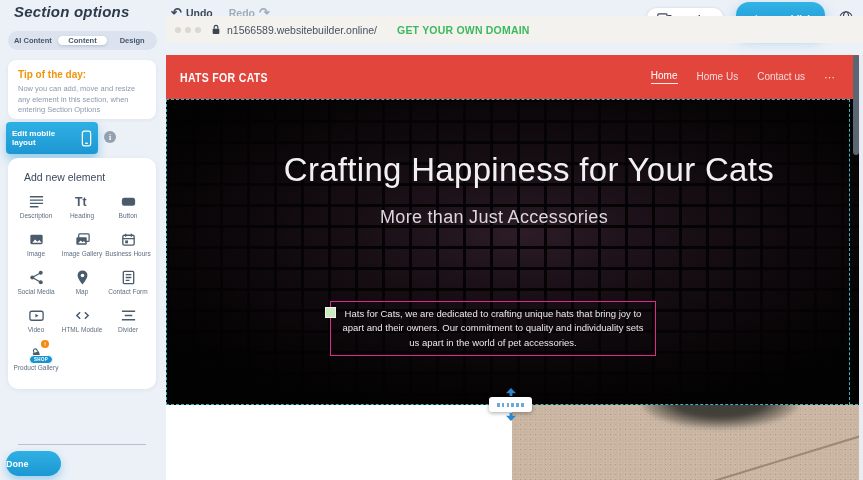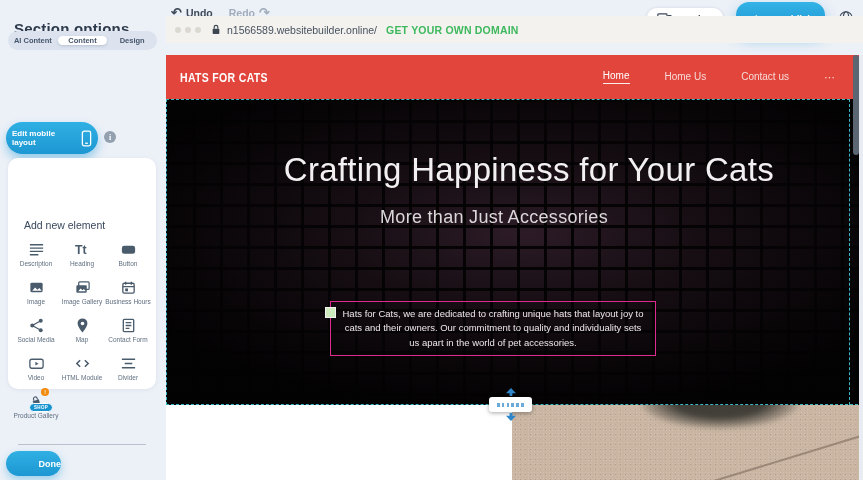--- a/index.html
+++ b/index.html
@@ -1,21 +1,21 @@
 <!DOCTYPE html>
 <html><head>
 <meta charset="utf-8">
 <style>
   * { margin:0; padding:0; box-sizing:border-box; }
   html,body { width:863px; height:480px; overflow:hidden; }
   body { font-family:"Liberation Sans", sans-serif; }
   .stage { position:relative; width:863px; height:480px; background:#ecf0f7; overflow:hidden; }
 
   
-  .page-title { position:absolute; left:14px; top:20px; font-size:15px; font-weight:700; color:#2c3a4b; letter-spacing:.2px; }
+  .page-title { position:absolute; left:14px; top:3px; font-size:15px; font-weight:700; color:#2c3a4b; letter-spacing:.2px;font-style:italic; }
   .undo-redo { position:absolute; left:171px; top:6px; display:flex; gap:16px; align-items:center; }
   .ur-btn { display:flex; align-items:center; gap:4px; font-size:10.5px; font-weight:700; }
   .ur-undo { color:#3f4a59; }
   .ur-redo { color:#a2adbc; }
   .ur-icn { font-size:13px; line-height:1; }
   .top-actions { position:absolute; right:8px; top:2px; display:flex; gap:12px; align-items:center; }
   .btn-preview { height:22px; padding:0 10px; background:#fff; border:1px solid #e2e7ef; border-radius:12px;
     box-shadow:0 1px 3px rgba(40,60,90,.12); display:flex; align-items:center; gap:5px;
     font-size:9.5px; font-weight:700; color:#3b4757; }
   .btn-republish { height:23px; padding:16px 12px; background:linear-gradient(#33b3e6,#1a93d0); border-radius:13px;
@@ -24,54 +24,54 @@
   .globe-btn { width:18px; height:18px; display:flex; align-items:center; justify-content:center; }
 
   
   .tabs { position:absolute; left:8px; top:31px; width:149px; height:19px; background:#dce3ef; border-radius:10px; display:flex;align-items:center; }
   .tab { flex:1; display:flex; align-items:center; justify-content:center; font-size:7.5px; font-weight:700; color:#45556a; border-radius:10px; }
   .tab.active { background:#fff; box-shadow:0 1px 3px rgba(40,60,90,.2); }
   .tip-card { position:absolute; left:8px; top:60px; width:148px; height:59px; background:#fff; border-radius:8px;
     padding:9px 10px; box-shadow:0 1px 4px rgba(60,80,120,.07); }
   .tip-title { font-size:10px; font-weight:700; color:#f0940c; margin-bottom:4px; }
   .tip-body { font-size:7.5px; line-height:1.4; color:#8b99ad; }
-  .btn-mobile { position:absolute; left:6px; top:122px; width:92px; height:32px; border-radius:16px;
+  .btn-mobile { position:absolute; left:6px; top:122px; width:92px; height:32px; border-radius:4px;
     background:linear-gradient(#2fb0e4,#1d97d2); box-shadow:0 5px 10px rgba(38,160,220,.45);
     display:flex; align-items:center; justify-content:center; gap:6px; color:#fff; font-size:8px; font-weight:700; padding:0 6px; text-align:left; }
   .info-dot { position:absolute; left:104px; top:131px; width:12px; height:12px; border-radius:50%; background:#93a0b0;
     color:#fff; font-size:8px; font-weight:700; display:flex; align-items:center; justify-content:center; font-family:"Liberation Serif",serif; }
   .panel { position:absolute; left:8px; top:158px; width:148px; height:231px; background:#fff; border-radius:10px;
     box-shadow:0 1px 4px rgba(60,80,120,.08); }
-  .panel-title { padding:13px 0 0 16px; font-size:10.5px; color:#39485c;margin-top:48px; }
+  .panel-title { padding:13px 0 0 16px; font-size:10.5px; color:#39485c; }
   .el-grid { display:grid; grid-template-columns:repeat(3,46px); padding:9px 0 0 5px; }
   .el-cell { height:38px; display:flex; flex-direction:column; align-items:center; }
   .el-ic { width:18px; height:18px; display:flex; align-items:center; justify-content:center; position:relative; }
   .el-label { font-size:6.5px; color:#5f6e80; text-align:center; line-height:1.2; margin-top:2px; }
   .badge-new { position:absolute; right:-4px; top:-4px; width:8px; height:8px; border-radius:50%; background:#f28a0e;
     color:#fff; font-size:5px; font-weight:700; display:flex; align-items:center; justify-content:center; }
   .badge-shop { position:absolute; right:-8px; bottom:-2px; background:#1794cf; color:#fff; font-size:4.5px; font-weight:700;
     padding:1px 4px; border-radius:5px; letter-spacing:.3px; border:1px solid #fff; }
   .sidebar-divider { position:absolute; left:18px; top:444px; width:128px; height:1px; background:#b9c1cd; }
   .btn-done { position:absolute; left:6px; top:451px; width:55px; height:25px; border-radius:13px;
     background:linear-gradient(#2fb0e4,#1d97d2); box-shadow:0 4px 9px rgba(38,160,220,.4);
-    display:flex; align-items:center; justify-content:flex-end; color:#fff; font-size:9px; font-weight:700; }
+    display:flex; align-items:center; justify-content:flex-start; color:#fff; font-size:9px; font-weight:700; }
 
   
   .browser-bar { position:absolute; left:166px; top:16px; width:697px; height:27px; background:#f4f2ee;
     display:flex; align-items:center; padding-left:9px; }
   .win-dots { display:flex; gap:4px; margin-right:10px; }
   .win-dots i { width:6px; height:6px; border-radius:50%; background:#dbd7d1; }
   .url-text { font-size:10.5px; color:#46525f; margin-left:6px; }
-  .domain-link { font-size:10.5px; font-weight:700; color:#3cb85d; margin-left:9px; letter-spacing:.2px; }
+  .domain-link { font-size:10.5px; font-weight:700; color:#3cb85d; margin-left:20px; letter-spacing:.2px; }
 
   
   .site-header { position:absolute; left:166px; top:55px; width:693px; height:44px; background:#e2453c; }
   .site-logo { position:absolute; left:14px; top:15px; font-size:13.5px; font-weight:700; color:#fff;
     letter-spacing:.4px; transform:scaleX(.78); transform-origin:left center; white-space:nowrap; }
-  .site-nav { position:absolute; right:24px; top:0; height:44px; display:flex; align-items:center; gap:35px; }
+  .site-nav { position:absolute; right:24px; top:0; height:44px; display:flex; align-items:center; gap:19px; }
   .nav-item { font-size:10px; color:#f7dbd8; padding-bottom:2px; }
   .nav-item.active { color:#fff; border-bottom:1.5px solid rgba(255,255,255,.9); }
   .nav-more { font-size:11px; color:#f7dbd8; }
 
   .hero { position:absolute; left:166px; top:99px; width:693px; height:306px; background:#0b090a; overflow:hidden; }
   .hero-bg { position:absolute; inset:0;
     background:
       radial-gradient(ellipse 62% 58% at 52% 44%, rgba(44,28,39,0) 0%, rgba(6,4,5,.72) 70%, rgba(3,2,3,.96) 100%),
       repeating-linear-gradient(to right, rgba(0,0,0,.88) 0 3px, transparent 3px 27px),
       repeating-linear-gradient(to bottom, rgba(0,0,0,.88) 0 3px, transparent 3px 21px),
@@ -158,20 +158,24 @@
       </svg>
     </div>
   </div>
 
   <div class="tabs">
     <div class="tab">AI Content</div>
     <div class="tab active">Content</div>
     <div class="tab">Design</div>
   </div>
 
+  <div class="tip-card">
+    <div class="tip-title">Tip of the day:</div>
+    <div class="tip-body">Now you can add, move and resize any element in this section, when entering Section Options</div>
+  </div>
 
   <div class="btn-mobile">
     <span>Edit mobile layout</span>
     <span>
       <svg width="11" height="17" viewBox="0 0 12 18" fill="none" stroke="#fff" stroke-width="1.4">
         <rect x="1.5" y="1" width="9" height="16" rx="2"></rect>
           <path d="M4.5 14.2h3"></path>
       </svg>
     </span>
   </div>
@@ -349,21 +353,21 @@
   </div>
 
   <div class="hero">
     <div class="hero-bg"></div>
     <div class="hero-copy">
       <div class="hero-h1">Crafting Happiness for Your Cats</div>
       <div class="hero-sub">More than Just Accessories</div>
     </div>
     <div class="hero-para-box">
       <span class="el-handle"></span>
-      <div class="hero-para">Hats for Cats, we are dedicated to crafting unique hats that layout joy to cats and their owners. Our commitment to quality and individuality sets us apart in the world of pet accessories.</div>
+      <div class="hero-para">Hats for Cats, we are dedicated to crafting unique hats that bring joy to apart and their owners. Our commitment to quality and individuality sets us apart in the world of pet accessories.</div>
     </div>
     <div class="section-outline"></div>
   </div>
 
   <div class="next-section">
     <div class="carpet">
       <div class="carpet-shadow"></div>
       <div class="carpet-seam"></div>
     </div>
   </div>

